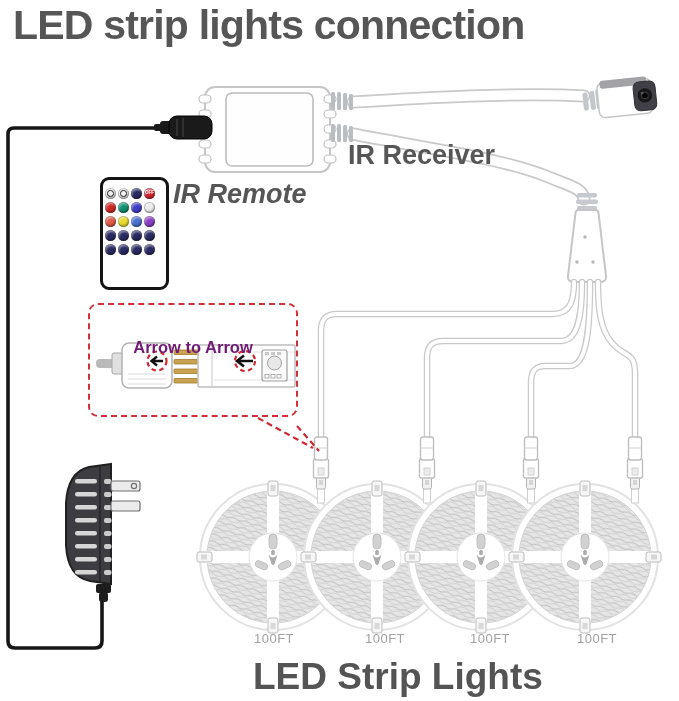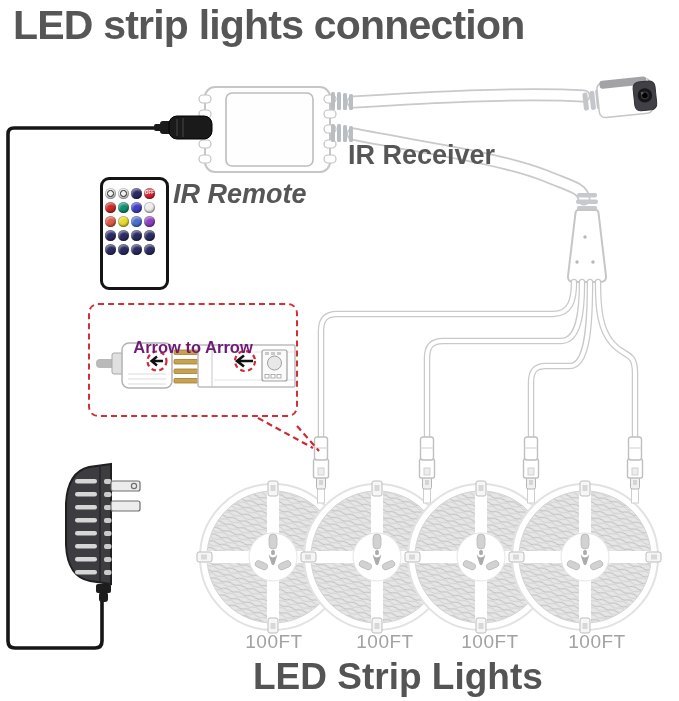--- a/index.html
+++ b/index.html
@@ -5,21 +5,21 @@
   html,body{margin:0;padding:0;background:#fff;}
   .canvas{position:relative;width:679px;height:701px;background:#ffffff;overflow:hidden;
           font-family:"Liberation Sans",sans-serif;}
   svg{position:absolute;left:0;top:0;z-index:1;}
   .txt{position:absolute;z-index:5;color:#565656;}
   .title{left:0;right:0;top:2px;font-size:41px;font-weight:700;letter-spacing:-0.8px;padding-left:13px;}
   .lbl-ir-receiver{left:348px;top:140px;font-size:27px;font-weight:700;}
   .lbl-ir-remote{left:173px;top:179px;font-size:27px;font-weight:700;font-style:italic;}
   .lbl-arrow{left:103px;top:318px;width:180px;text-align:center;font-size:16.5px;font-weight:700;color:#701a75;margin-top:20px;}
   .lbl-bottom{left:253px;top:656px;width:360px;text-align:left;font-size:37px;font-weight:700;color:#545454;}
-  .ft{position:absolute;z-index:5;top:631px;width:90px;text-align:center;font-size:19px;color:#a2a2a2;letter-spacing:.5px;}
+  .ft{position:absolute;z-index:5;top:631px;width:90px;text-align:center;font-size:13px;color:#a2a2a2;letter-spacing:.5px;}
   .ft1{left:229px;} .ft2{left:340px;} .ft3{left:445px;} .ft4{left:552px;}
   .dashed-box{position:absolute;z-index:4;left:88px;top:303px;width:210px;height:114px;
               border:2.5px dashed #d03038;border-radius:10px;box-sizing:border-box;}
   .remote{position:absolute;z-index:6;left:100px;top:177px;width:69px;height:113px;box-sizing:border-box;
           border:3.5px solid #141414;border-radius:9px;background:#fff;}
   .rb{position:absolute;width:11.5px;height:11.5px;border-radius:50%;
       box-shadow:inset 0 0 0 1px rgba(0,0,0,.22), inset 1px 2px 2px rgba(255,255,255,.5), inset -1px -2px 2px rgba(0,0,0,.28);
       display:flex;align-items:center;justify-content:center;}
   .c1{left:1.75px;} .c2{left:14.75px;} .c3{left:27.75px;} .c4{left:40.75px;}
   .r1{top:7.75px;} .r2{top:21.75px;} .r3{top:35.75px;} .r4{top:49.75px;} .r5{top:63.75px;}

